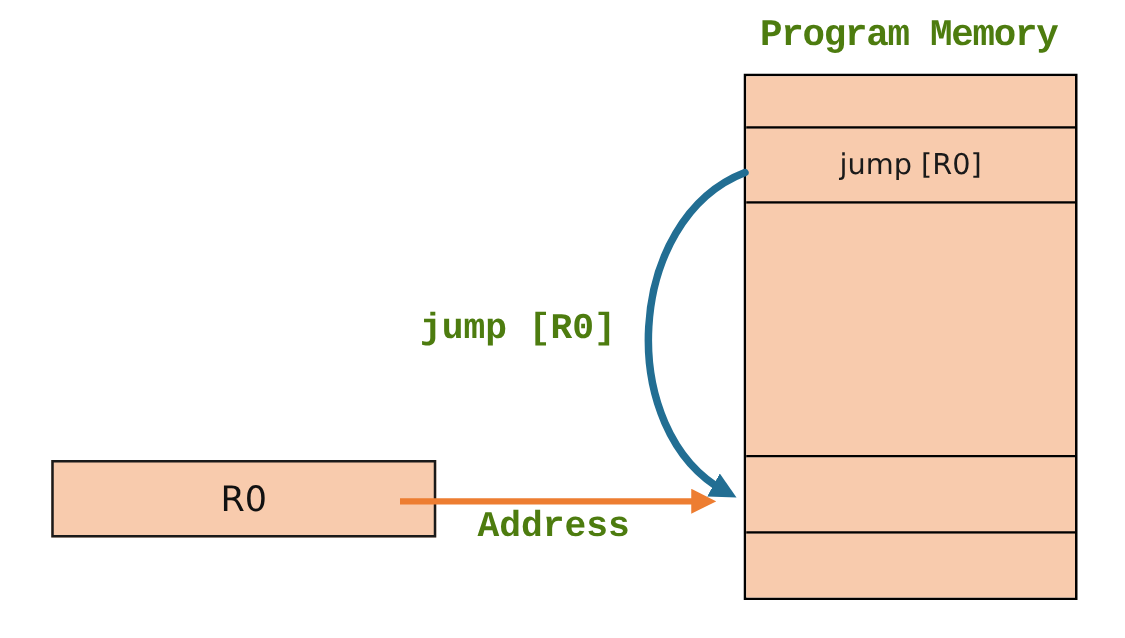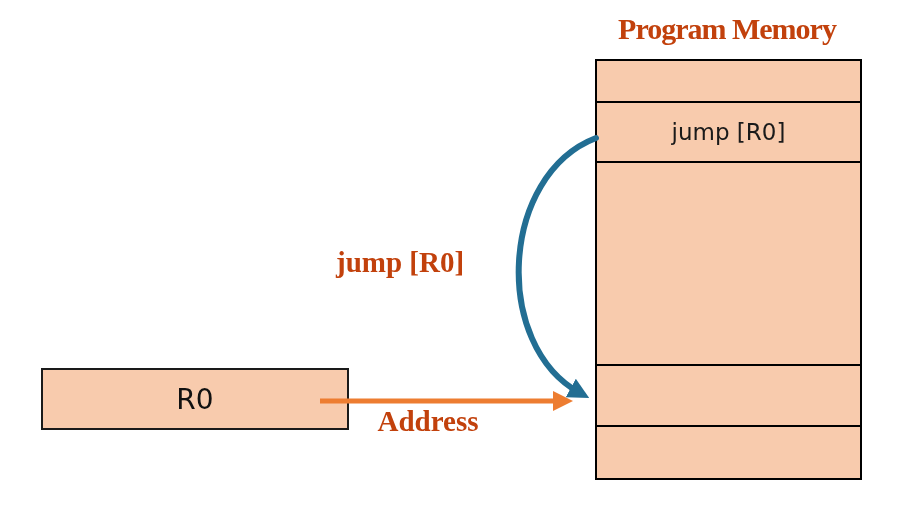--- a/index.html
+++ b/index.html
@@ -6,23 +6,23 @@
   #canvas {
     position: relative;
     width: 900px;
     height: 510px;
     background: #ffffff;
     overflow: hidden;
     font-family: "DejaVu Sans", sans-serif;
   }
 
   .mono-label {
-    font-family: Liberation Serif, serif;
+    font-family: Liberation Mono, monospace;
     font-weight: 700;
-    color: #c2410c;
+    color: #4d7c0f;
   }
 
   
   .title {
     position: absolute;
     left: 577px;
     top: 12px;
     width: 300px;
     text-align: center;
     font-size: 30px;
@@ -79,21 +79,21 @@
   
   .jump-label {
     position: absolute;
     left: 336px;
     top: 246px;
     font-size: 29px;
     white-space: nowrap;
   }
   .address-label {
     position: absolute;
-    left: 300px;
+    left: 315px;
     top: 404px;
     width: 256px;
     text-align: center;
     font-size: 29px;
     line-height: 35px;
   }
 
   .arrow-layer {
     position: absolute;
     left: 0; top: 0;

